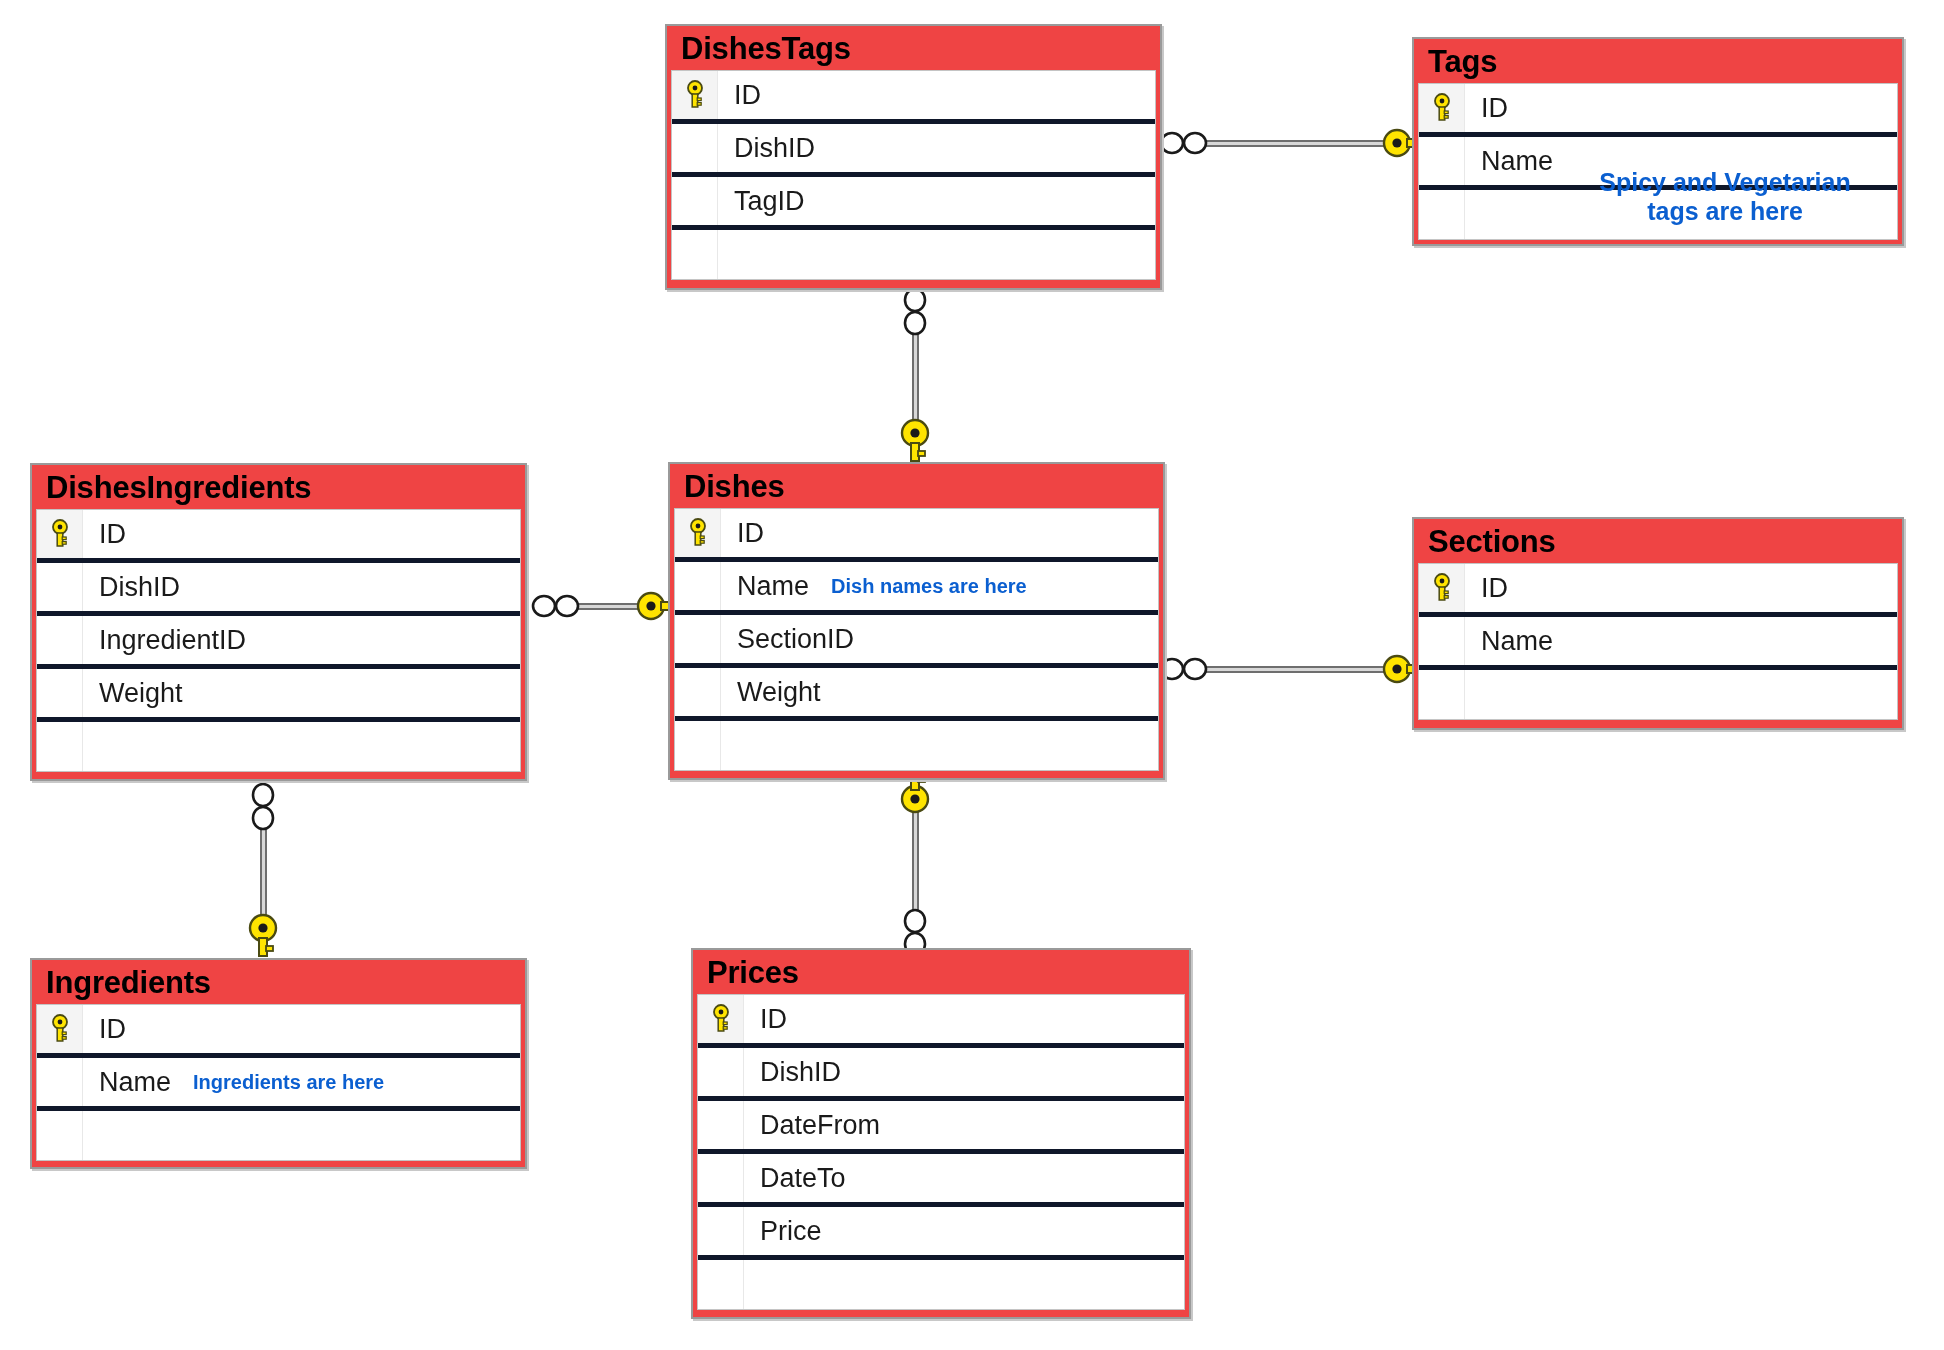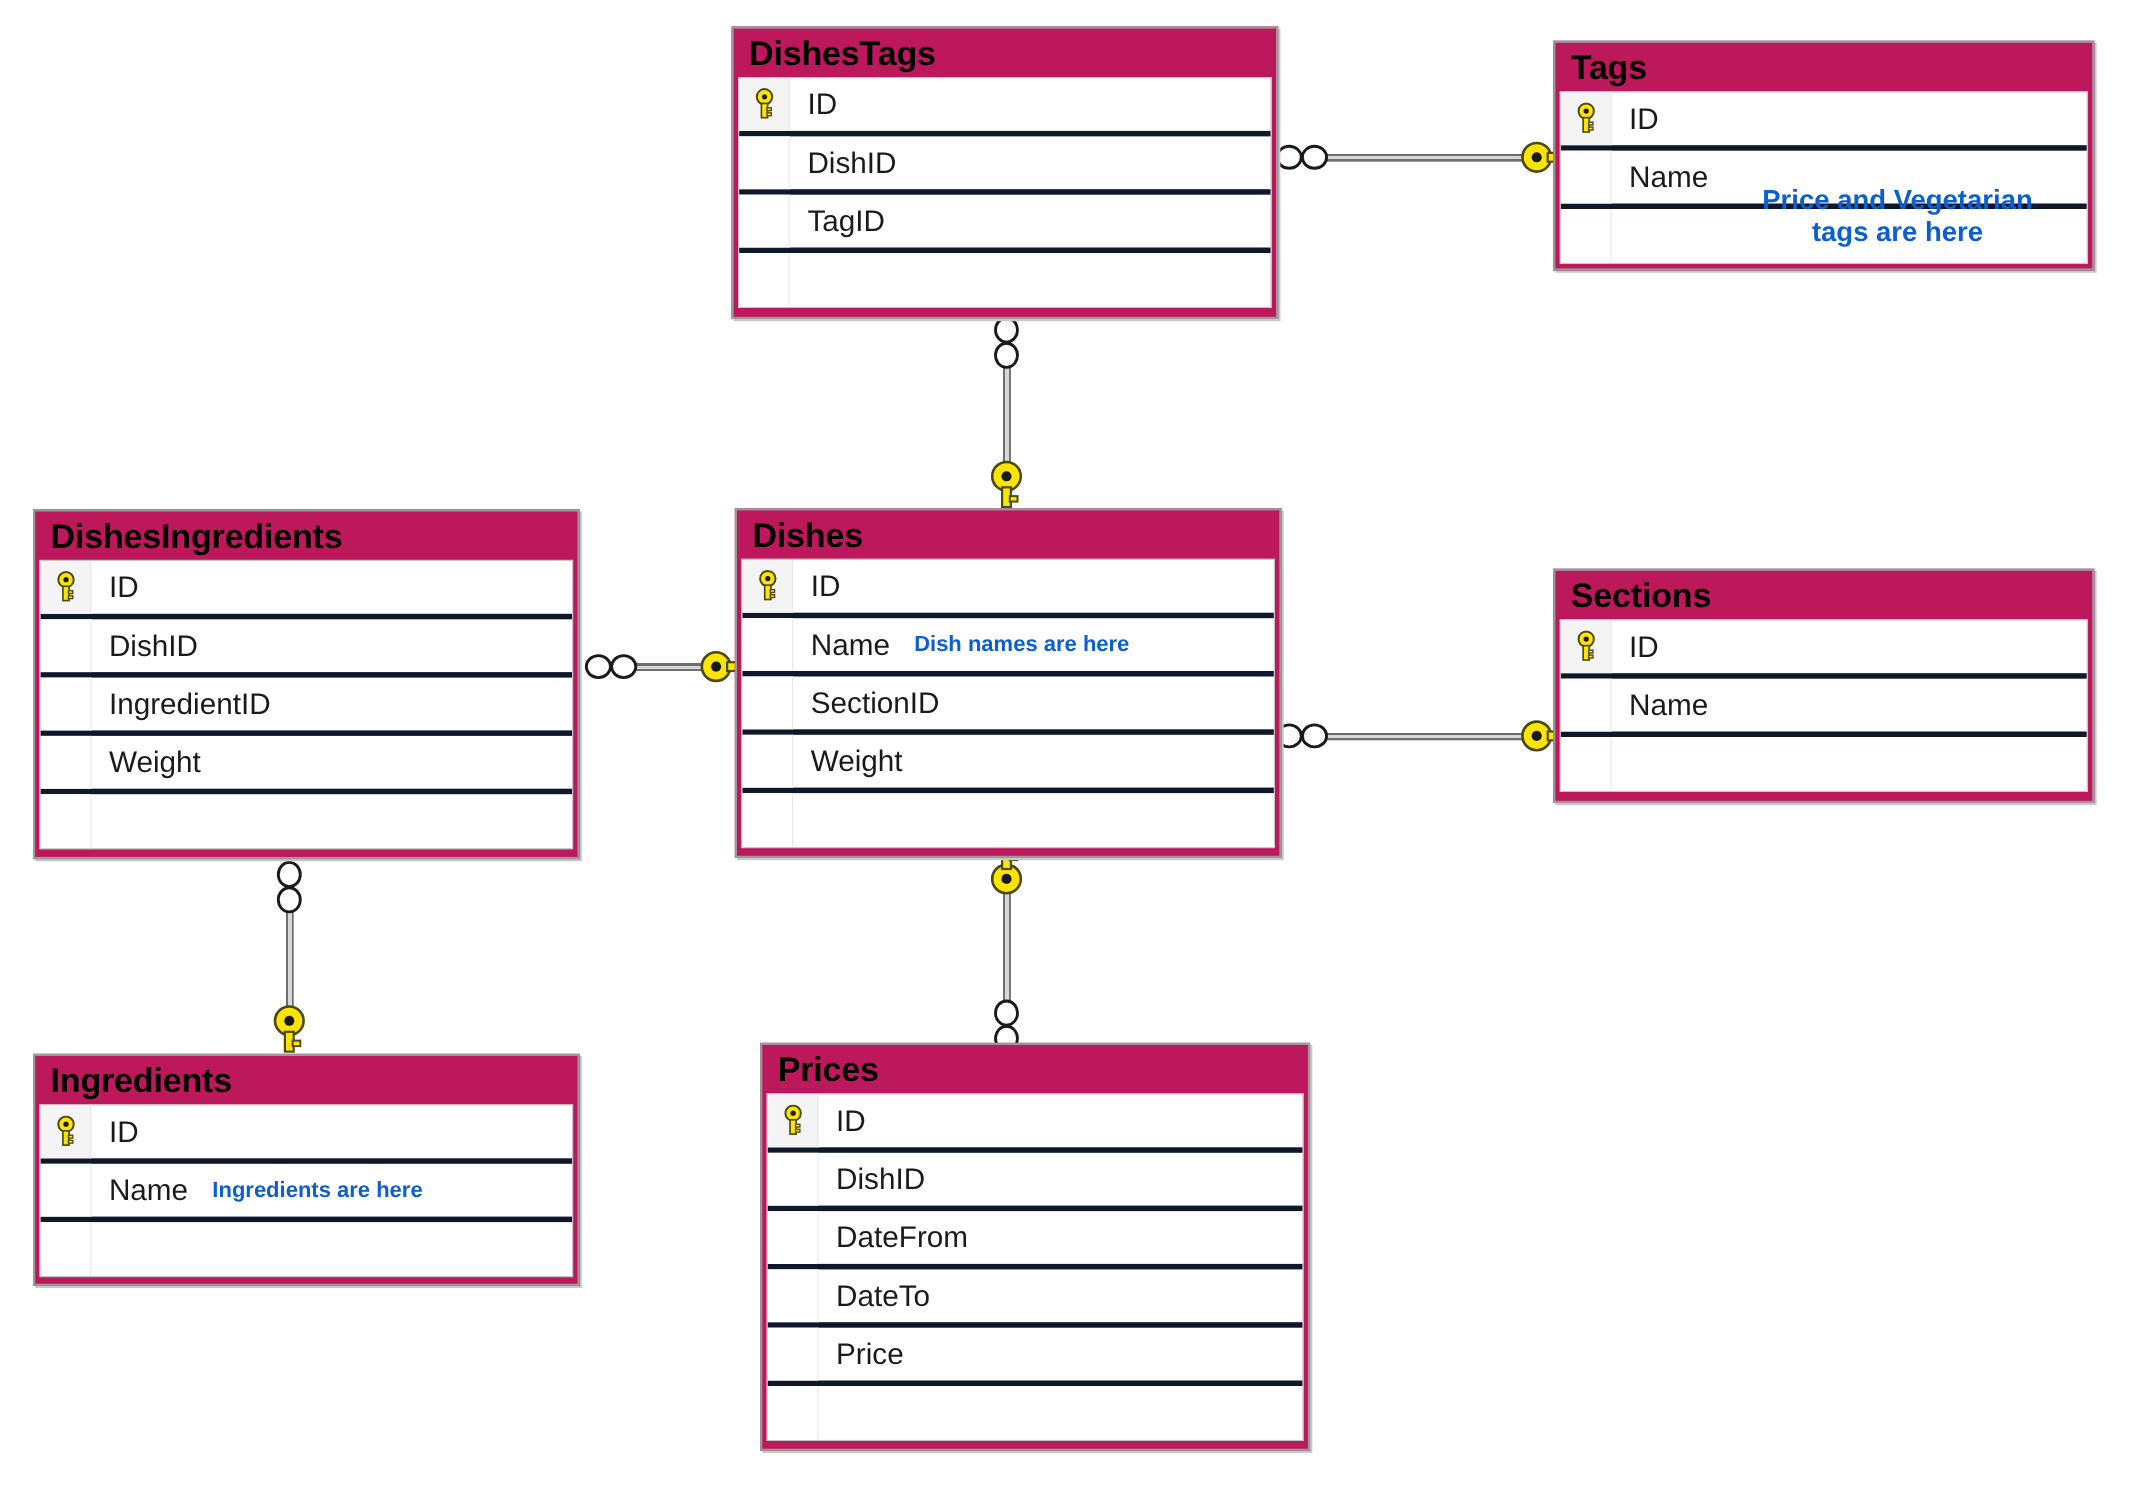--- a/index.html
+++ b/index.html
@@ -15,21 +15,21 @@
     width: 1944px;
     height: 1350px;
     background: #ffffff;
     overflow: hidden;
   }
 
   
   .entity {
     position: absolute;
     box-sizing: border-box;
-    background: #be185d;
+    background: #ef4444;
     border: 2px solid #9a9a9a;
     box-shadow: 2px 2px 0 0 #c8c8c8;
     z-index: 5;
   }
   .entity-title {
     font-size: 31px;
     font-weight: bold;
     color: #000000;
     padding: 6px 0 4px 14px;
     letter-spacing: -0.2px;
@@ -275,21 +275,21 @@
         <span class="attr-name">Name</span>
       </div>
       <div class="attr-row empty-row">
         <div class="keycell"></div>
         <span class="attr-name"></span>
       </div>
     </div>
   </div>
 
   <div class="annot-block" style="left:1570px; top:168px; width:310px;">
-    <div>Price and Vegetarian</div>
+    <div>Spicy and Vegetarian</div>
     <div>tags are here</div>
   </div>
 
   <div class="entity" style="left:30px; top:463px; width:497px; height:318px;">
     <div class="entity-title">DishesIngredients</div>
     <div class="entity-grid">
       <div class="attr-row">
         <div class="keycell pk">
           <svg class="key-icon" width="22" height="30" viewBox="0 0 22 30">
             <circle cx="11" cy="8" r="7" fill="#ffe400" stroke="#4a4a12" stroke-width="1.8"></circle>

